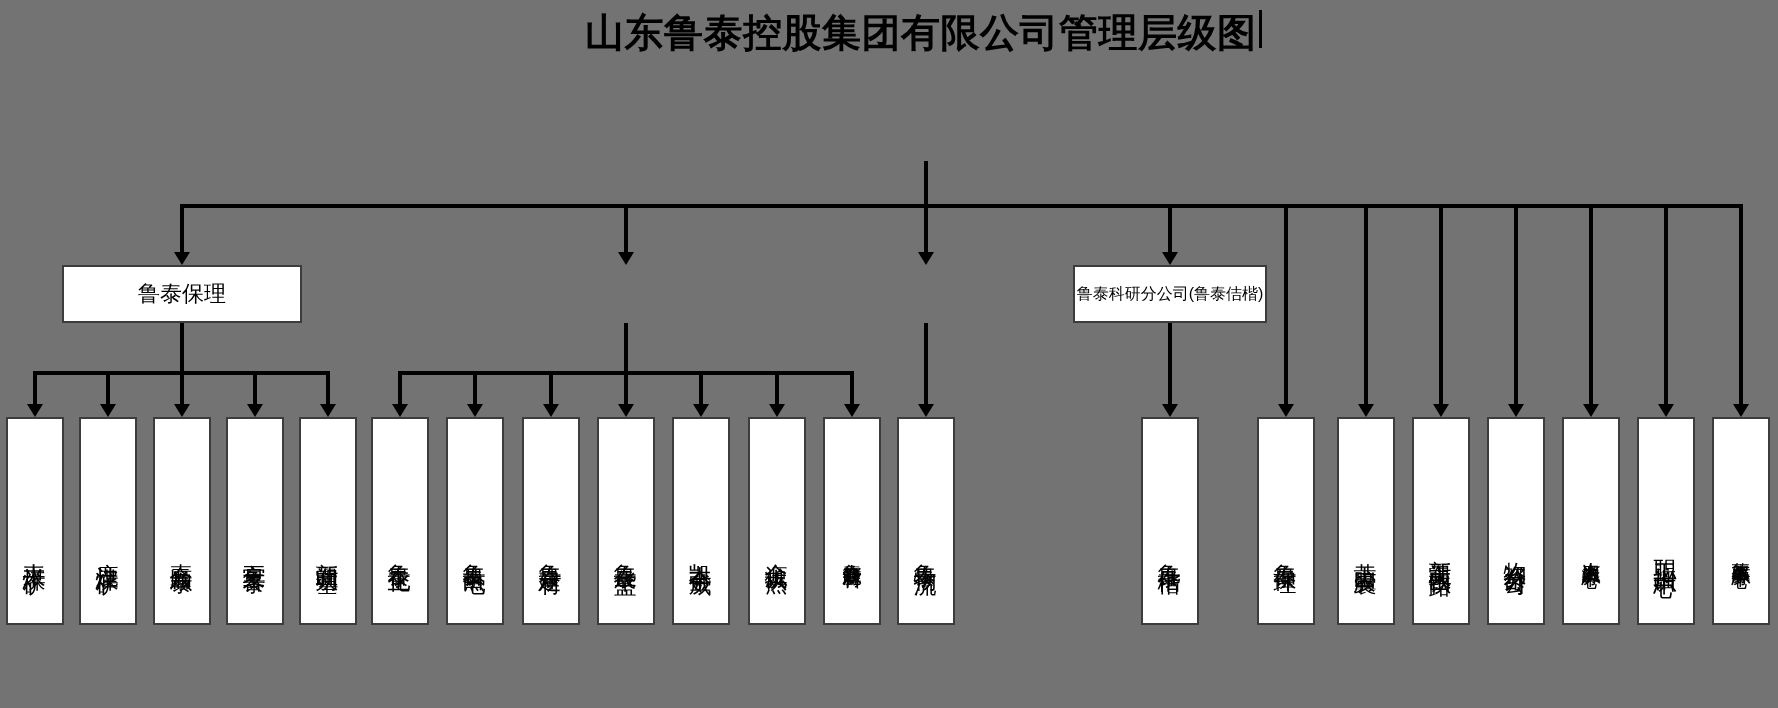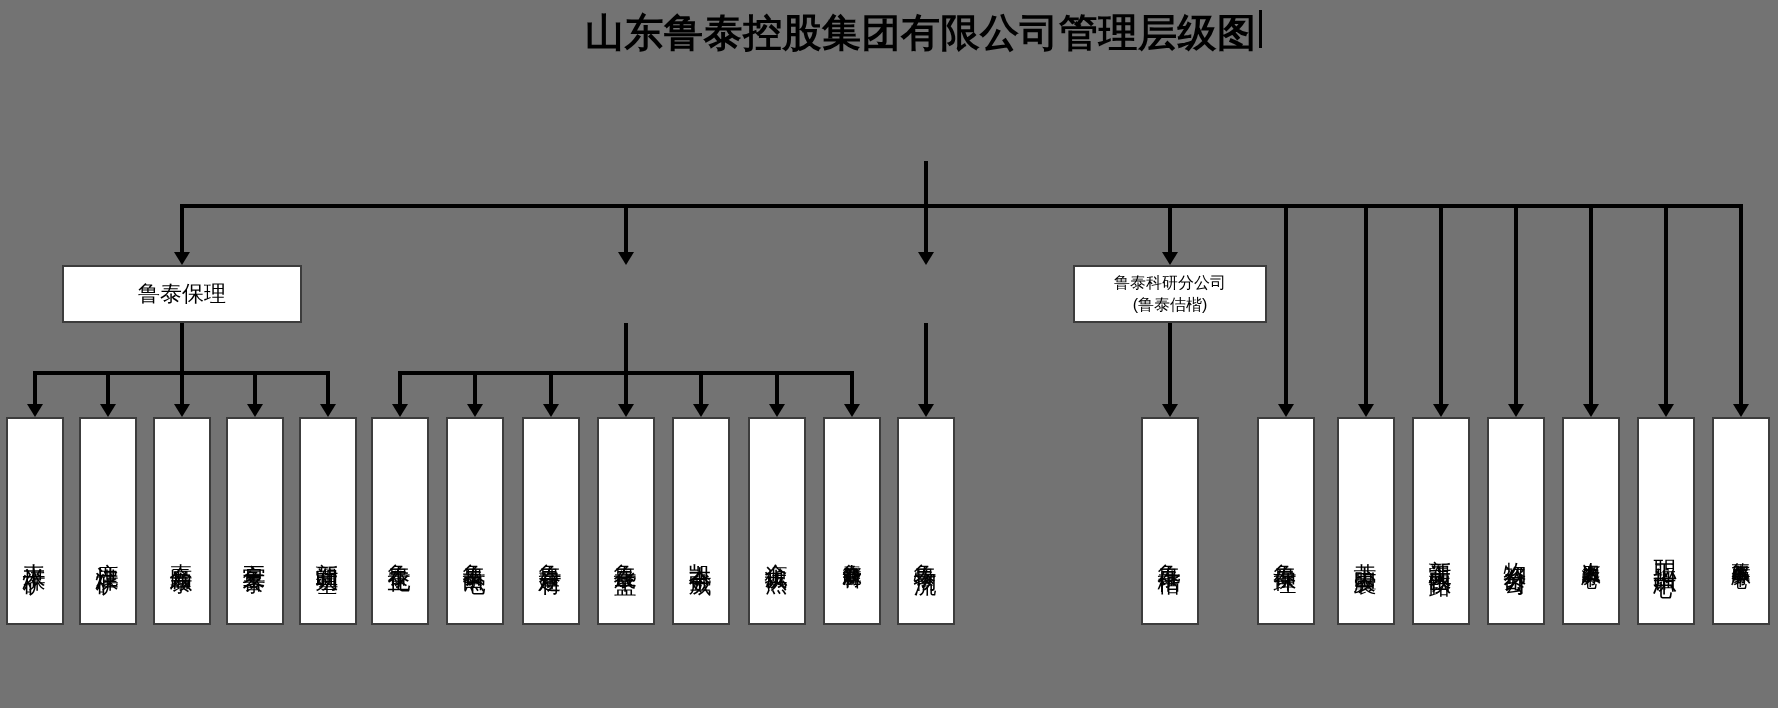--- a/index.html
+++ b/index.html
@@ -12,21 +12,21 @@
     position:absolute; left:585px; top:6px;
     font-family:"Liberation Serif","DejaVu Serif",serif;
     font-weight:bold; font-size:39px; letter-spacing:0.5px; white-space:nowrap;
   }
   .caret { position:absolute; left:1259px; top:10px; width:3px; height:38px; background:#000; }
   .box {
     position:absolute; box-sizing:border-box; border:2px solid #3c3c3c; background:#fff;
     display:flex; align-items:center; justify-content:center; text-align:center;
   }
   .lvl  { font-size:22px; }
-  .two-line { flex-direction:column; font-size:16px; line-height:1.35; }
+  .two-line { flex-direction:row; font-size:16px; line-height:1.35; }
   .tall { padding-top:64px; padding-bottom:4px; overflow:hidden; }
   .tall span { writing-mode:vertical-rl; text-orientation:upright; font-size:23px; letter-spacing:3px; }
   .tall span.sm { font-size:19px; letter-spacing:1px; }
   .hline, .vline { position:absolute; background:#000; }
   .arr { position:absolute; width:16px; }
   .arr::before { content:""; position:absolute; left:6px; top:0; bottom:12px; width:4px; background:#000; }
   .arr::after  { content:""; position:absolute; left:0; bottom:0; width:0; height:0;
                  border-left:8px solid transparent; border-right:8px solid transparent;
                  border-top:13px solid #000; }
 </style>

